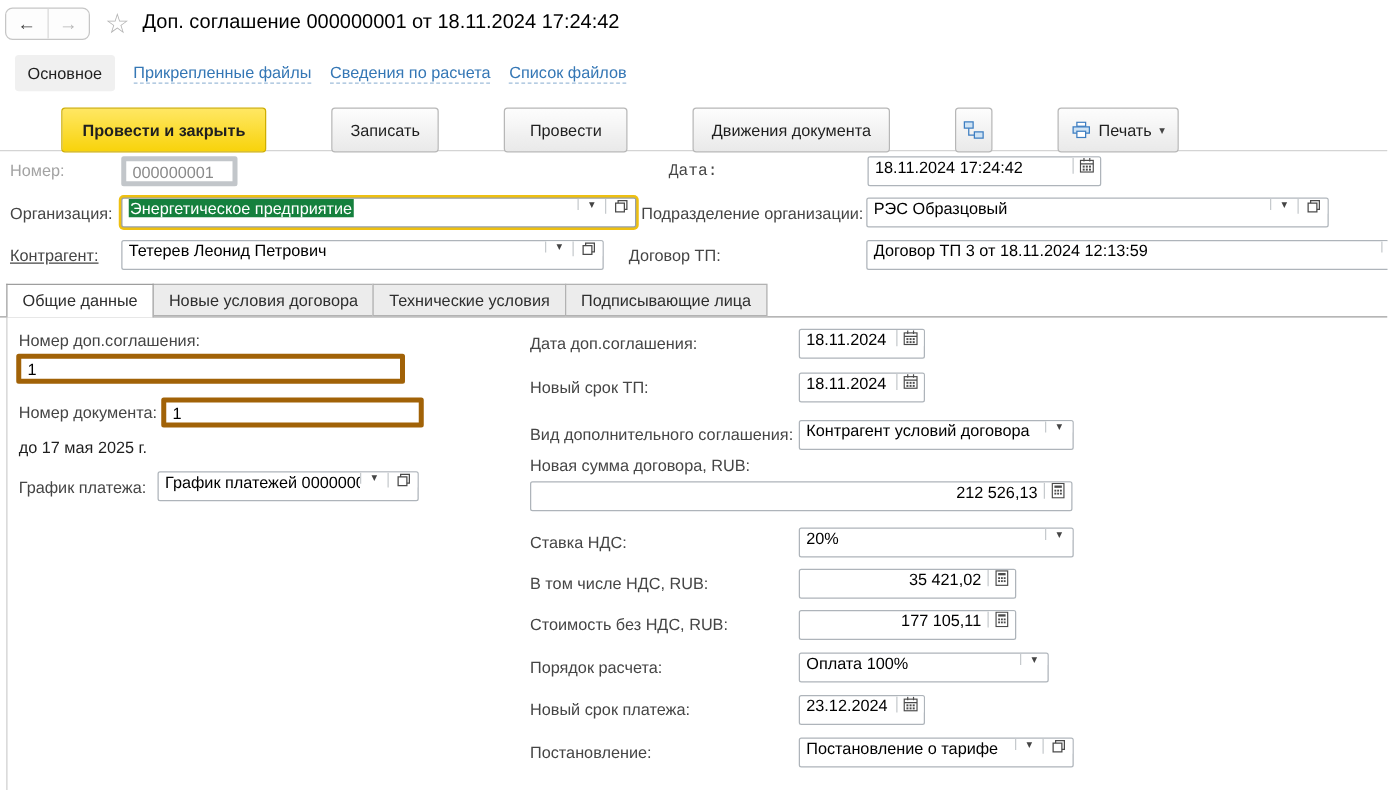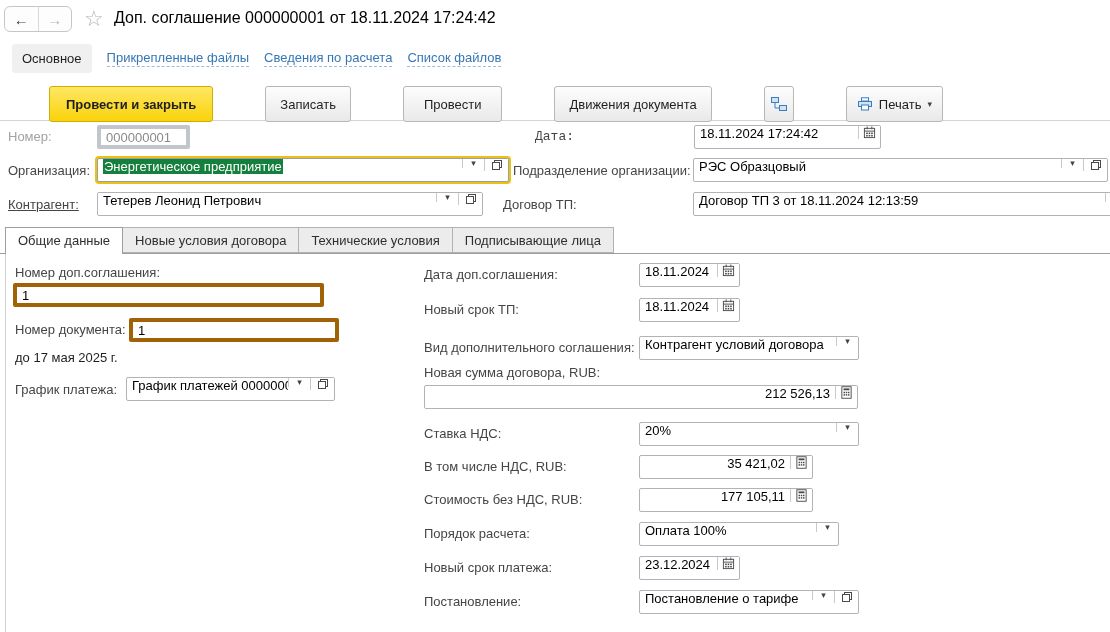--- a/index.html
+++ b/index.html
@@ -148,21 +148,21 @@
     </span>
   <span class="cbtn wide">
     <svg width="12" height="12" viewBox="0 0 12 12">
         <rect x="3.5" y="1.5" width="7" height="7" fill="none" stroke="#4a4a4a"></rect>
         <rect x="1.5" y="3.5" width="7" height="7" fill="#fff" stroke="#4a4a4a"></rect>
       </svg>
   </span>
 </span>
 
 <span class="lbl" style="left:513px; top:163px;">Подразделение организации:</span>
-<span class="combo" style="left:693px; top:158px; width:415px;">
+<span class="combo" style="left:693px; top:158px; width:370px;">
   <span class="val">РЭС Образцовый</span>
   <span class="cbtn">
       <span class="dd">▾</span>
     </span>
   <span class="cbtn wide">
     <svg width="12" height="12" viewBox="0 0 12 12">
         <rect x="3.5" y="1.5" width="7" height="7" fill="none" stroke="#4a4a4a"></rect>
         <rect x="1.5" y="3.5" width="7" height="7" fill="#fff" stroke="#4a4a4a"></rect>
       </svg>
   </span>

